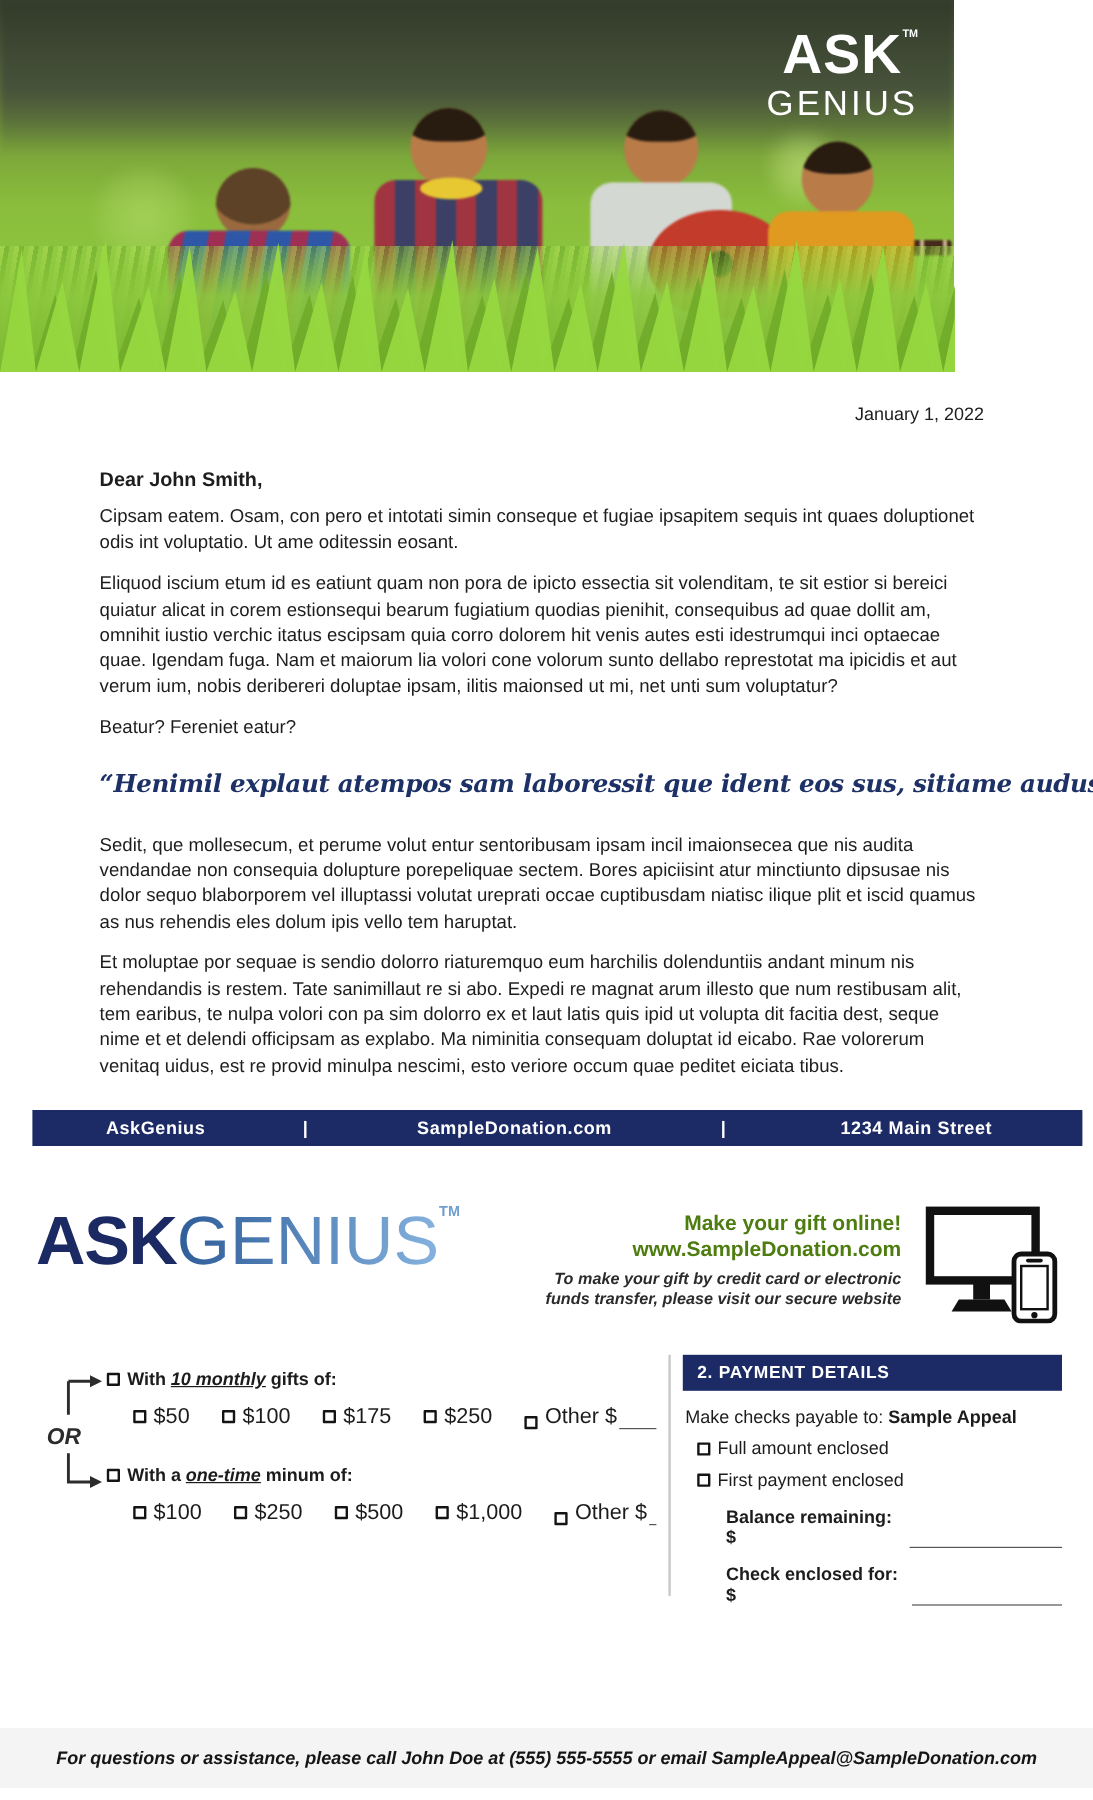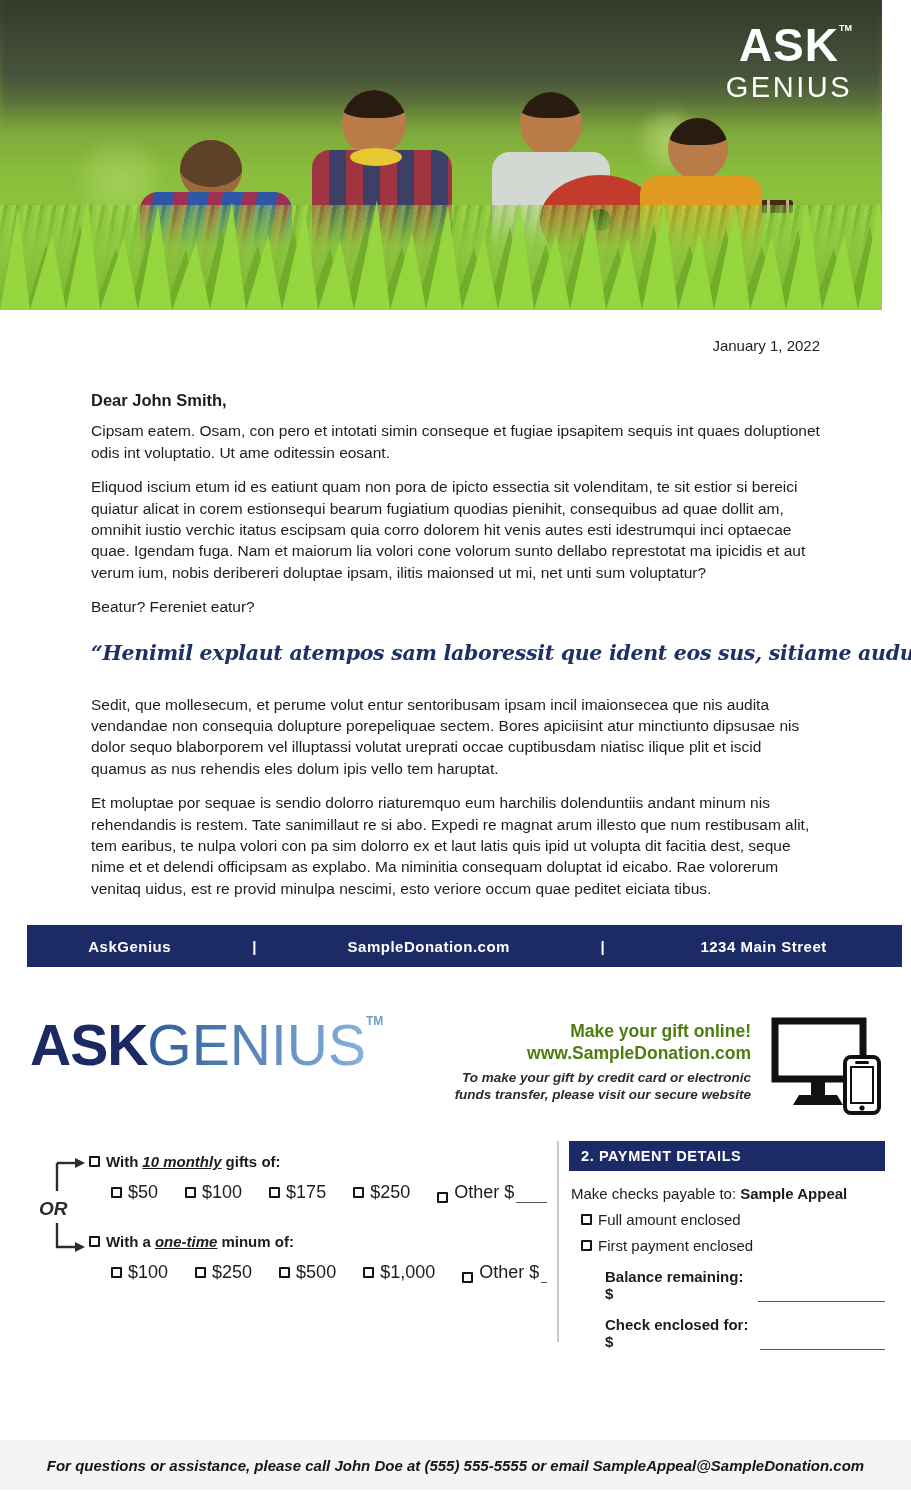--- a/index.html
+++ b/index.html
@@ -1,21 +1,21 @@
 <!DOCTYPE html>
 <html><head>
 <meta charset="utf-8">
 <style>
   * { margin:0; padding:0; box-sizing:border-box; }
   html,body { width:911px; background:#fff; }
   body { font-family:"Liberation Sans", sans-serif; color:#1c1c1c; }
   .page { position:relative; width:911px; height:1500px; overflow:hidden; background:#fff; }
 
   
-  .hero { position:relative; width:882px; height:310px; overflow:hidden;
+  .hero { position:relative; width:795px; height:310px; overflow:hidden;
     background:linear-gradient(180deg,#39412f 0%,#4b563b 10%,#5f713d 22%,#79a23a 38%,#8abd3c 55%,#8cc43e 70%,#7db634 85%,#74ad2e 100%); }
   .hero .trees { position:absolute; top:0; left:0; right:0; height:42%;
     background:linear-gradient(180deg,#323a29 0%,#46523a 55%,rgba(90,110,60,0) 100%); filter:blur(3px); }
   .hero .bokeh { position:absolute; border-radius:50%; filter:blur(6px); }
   .kid { position:absolute; filter:blur(0.7px); }
   .head { position:absolute; border-radius:50%; background:#b97c49; overflow:hidden; }
   .hair { position:absolute; top:-6%; left:-5%; width:110%; height:62%; border-radius:50% 50% 40% 40%; background:#281b10; }
   .shirt { position:absolute; border-radius:18px 18px 8px 8px; }
   .uke-body { position:absolute; border-radius:50%; background:radial-gradient(circle at 50% 50%, #20140c 0 14%, #c33b2b 15% 70%, #8e2a1f 100%); }
   .uke-neck { position:absolute; height:13px; background:repeating-linear-gradient(90deg,#46291b 0 16px,#c9b08d 16px 19px); border-radius:3px; }
@@ -24,30 +24,30 @@
     background:linear-gradient(180deg, rgba(140,200,62,0) 0%, rgba(140,200,62,.9) 40%, #7cb731 100%),
       repeating-linear-gradient(100deg, rgba(172,222,84,.55) 0 4px, rgba(108,168,40,.45) 4px 8px, rgba(150,210,70,.5) 8px 12px);
   }
   .grass-svg { position:absolute; bottom:0; left:0; }
   .hero-logo { position:absolute; top:22px; right:30px; text-align:right; color:#fff; line-height:1; }
   .hero-logo .ask { font-size:46px; font-weight:800; letter-spacing:1px; }
   .hero-logo .tm-sup { font-size:9px; vertical-align:30px; font-weight:700; letter-spacing:0; }
   .hero-logo .genius { font-size:29px; font-weight:400; letter-spacing:2.5px; margin-top:5px; }
 
   
-  .letter { padding:26px 91px 0 91px; font-size:15.5px; line-height:1.38; color:#1d1d1d; }
+  .letter { padding:26px 91px 0 48px; font-size:15.5px; line-height:1.38; color:#1d1d1d;margin-left:35px; }
   .date { text-align:right; font-size:15px; margin-bottom:32px; }
   .salutation { font-weight:700; font-size:16.5px; margin-bottom:9px; }
   .letter p.body-p { margin-bottom:13px; }
   .quote { font-family:"DejaVu Serif", serif; font-style:italic; font-weight:700;
     color:#1d3166; font-size:20.5px; white-space:nowrap; letter-spacing:-0.3px;
     margin:22px 0 26px 0; }
 
   
-  .infobar { margin:26px 9px 0 27px; height:42px; background:#1c2b66; color:#fff;
+  .infobar { margin:26px 9px 0 27px; height:30px; background:#1c2b66; color:#fff;
     display:grid; grid-template-columns:1.15fr .25fr 1.7fr .25fr 1.55fr; align-items:center;
     font-size:15px; font-weight:700; letter-spacing:.5px; }
   .infobar span { text-align:center; }
 
   
   .logo-row { display:flex; justify-content:space-between; align-items:flex-start; padding:48px 26px 0 30px; }
   .brand { line-height:1; white-space:nowrap; }
   .brand .ask { font-size:57px; font-weight:800; color:#1b2a63; letter-spacing:-1px; }
   .brand .genius { font-size:57px; font-weight:400; color:#4c80b8; letter-spacing:0; }
   @supports ((background-clip:text) or (-webkit-background-clip:text)) {

